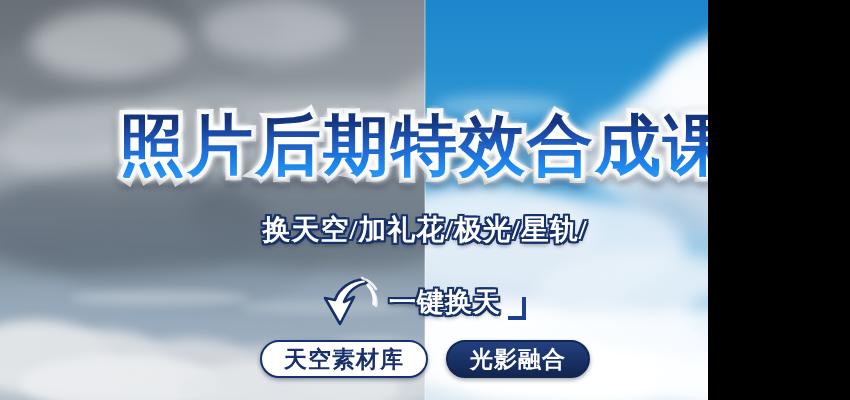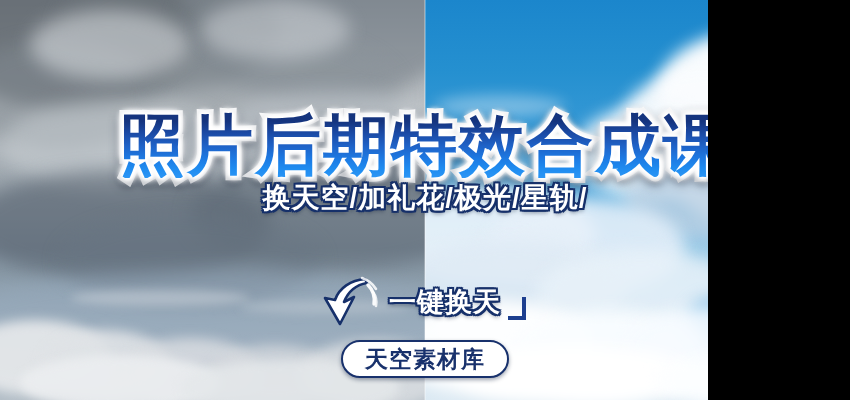--- a/index.html
+++ b/index.html
@@ -184,21 +184,21 @@
     color: #ffffff;
     -webkit-text-stroke: 1px #16306a;
     paint-order: stroke fill;
     text-shadow:
       -2px -2px 0 #16306a,  2px -2px 0 #16306a,
       -2px  2px 0 #16306a,  2px  2px 0 #16306a,
        0px -2px 0 #16306a,  0px  2px 0 #16306a,
       -2px  0px 0 #16306a,  2px  0px 0 #16306a,
        0px  3px 4px rgba(10,20,45,.55);
   }
-  .sub1 { top: 184px; }
+  .sub1 { top: 216px; font-family: Liberation Serif, serif; }
   .sub2 { top: 238px; }
 
   
   .onekey-row {
     position: absolute;
     left: 0; top: 277px;
     width: 850px;
     height: 50px;
     display: flex;
     align-items: center;
@@ -337,16 +337,17 @@
       <span>
         <svg class="corner-bracket" viewBox="0 0 22 26" xmlns="http://www.w3.org/2000/svg">
           <path d="M17 2 L17 21 L3 21" fill="none" stroke="#1d3f8f" stroke-width="4" stroke-linecap="square"></path>
         </svg>
       </span>
 
     </div>
 
     <div class="badges">
       <div class="badge badge-light">天空素材库</div>
+      <div class="badge badge-dark">光影融合</div>
     </div>
 
   </div>
 </div>
 
 </body></html>

